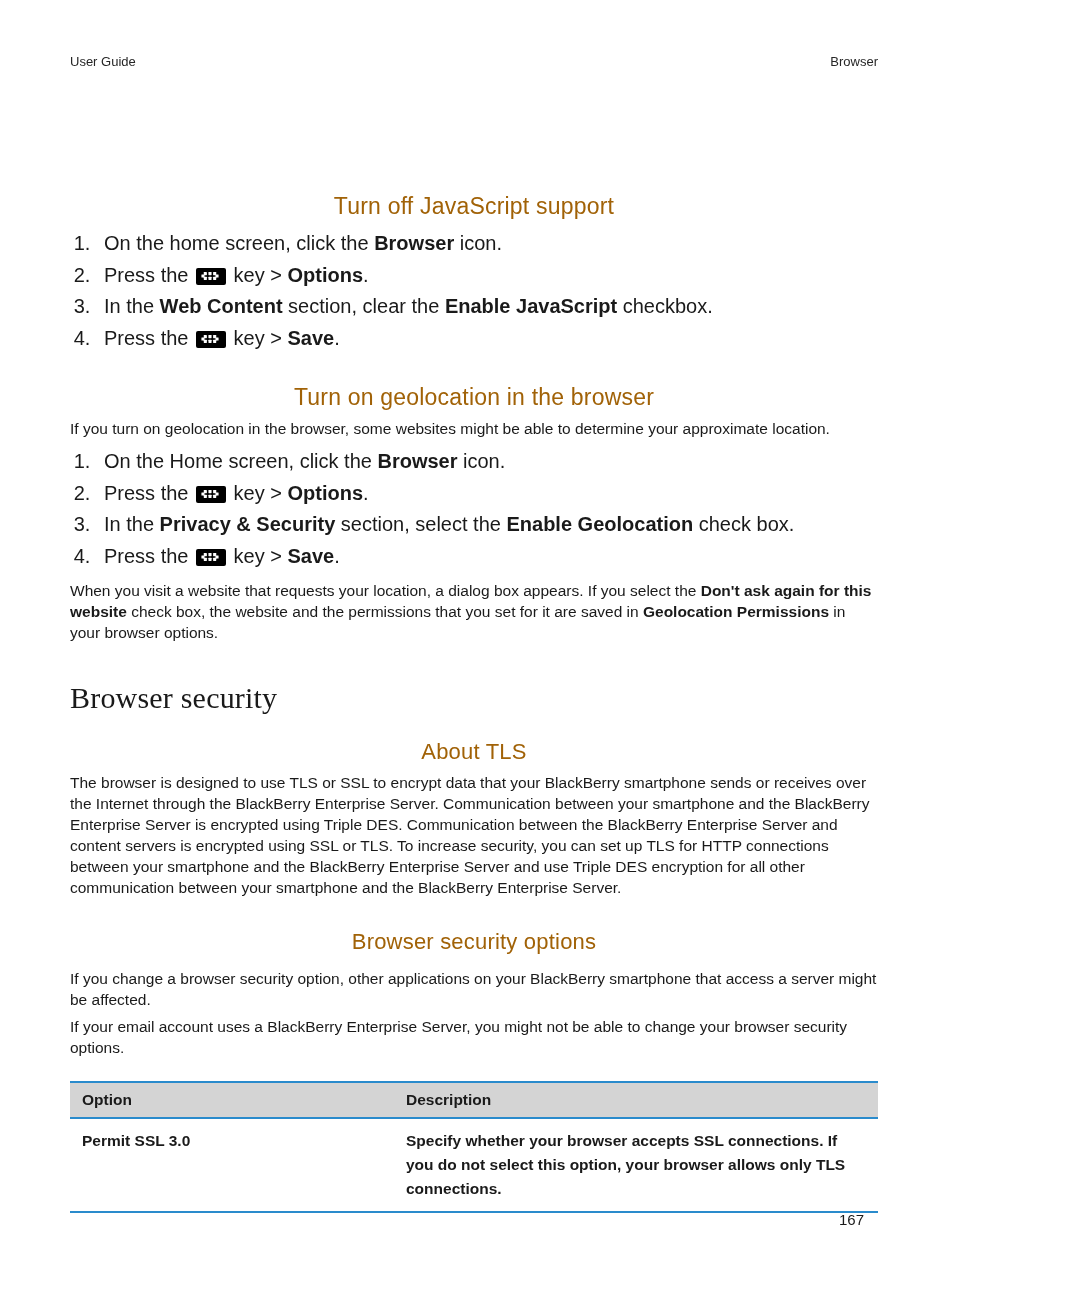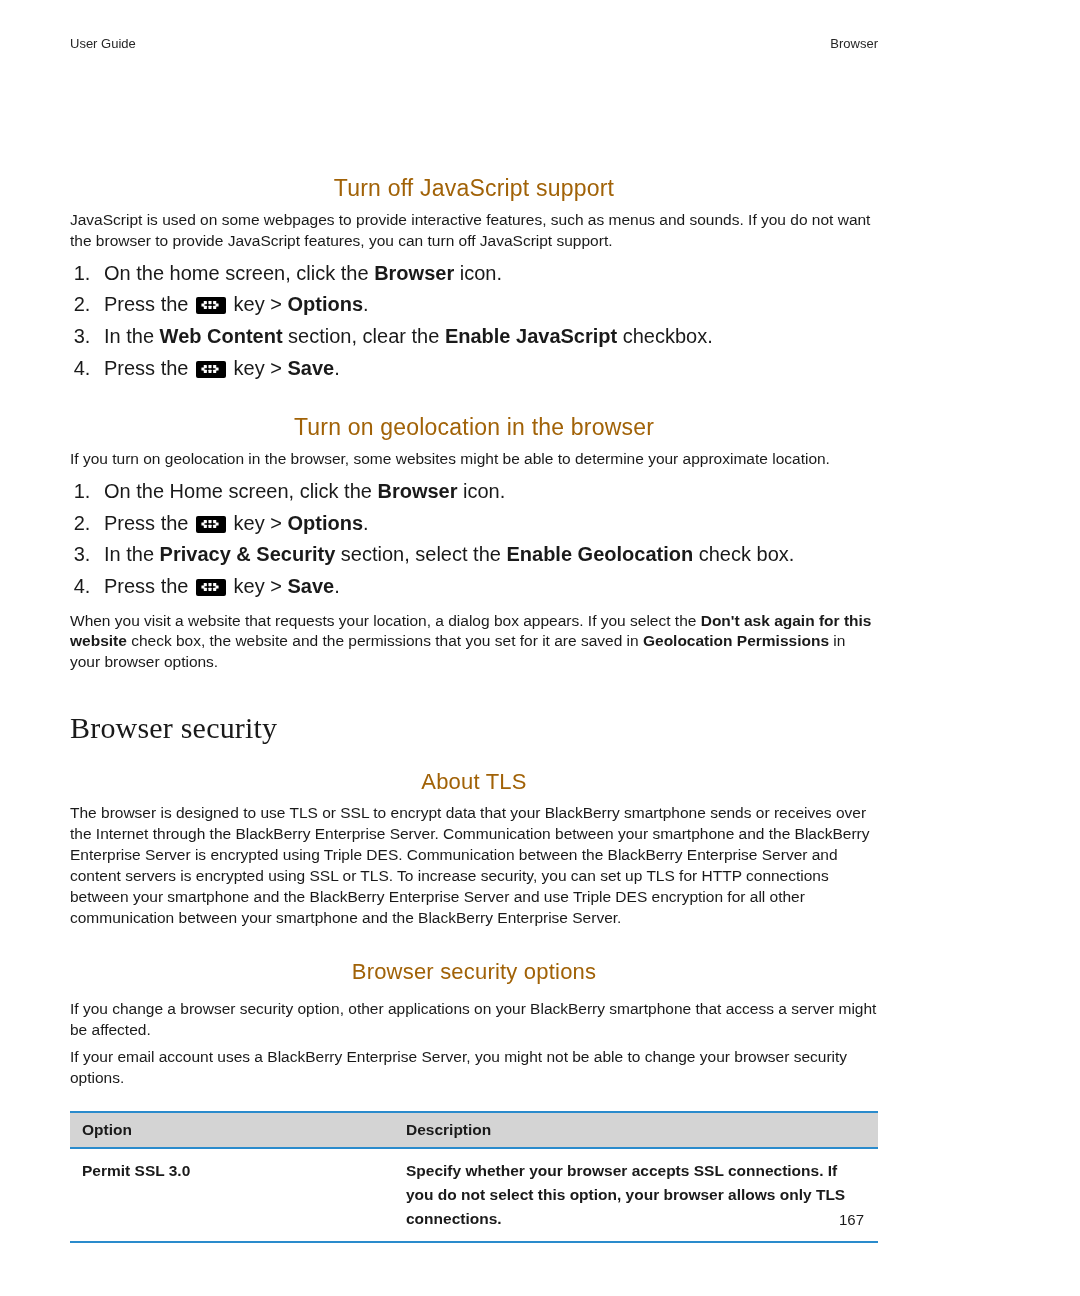--- a/index.html
+++ b/index.html
@@ -7,21 +7,21 @@
     padding: 0;
     background: #fff;
   }
   .page {
     width: 948px;
     height: 1296px;
     position: relative;
     font-family: "Segoe UI", "Helvetica Neue", Arial, sans-serif;
     color: #1a1a1a;
     box-sizing: border-box;
-    padding: 36px 70px 0 70px;
+    padding: 54px 70px 0 70px;
   }
   .hdr {
     display: flex;
     justify-content: space-between;
     font-size: 13px;
     color: #262626;
     margin-bottom: 124px;
   }
   h2.sec {
     font-family: "Trebuchet MS", "Segoe UI", Arial, sans-serif;
@@ -120,21 +120,20 @@
 </head>
 <body>
 
 <div class="page">
   <div class="hdr">
     <span>User Guide</span>
     <span>Browser</span>
   </div>
 
   <h2 class="sec">Turn off JavaScript support</h2>
-  <p class="body">JavaScript is used on some webpages to provide interactive features, such as menus and sounds. If you do not want the browser to provide JavaScript features, you can turn off JavaScript support.</p>
   <ol>
     <li><span>On the home screen, click the </span><b>Browser</b><span> icon.</span></li>
     <li><span>Press the </span><span class="bbkey"></span><span> key &gt; </span><b>Options</b><span>.</span></li>
     <li><span>In the </span><b>Web Content</b><span> section, clear the </span><b>Enable JavaScript</b><span> checkbox.</span></li>
     <li><span>Press the </span><span class="bbkey"></span><span> key &gt; </span><b>Save</b><span>.</span></li>
   </ol>
 
   <div class="sec-block">
     <h2 class="sec">Turn on geolocation in the browser</h2>
     <p class="body">If you turn on geolocation in the browser, some websites might be able to determine your approximate location.</p>

